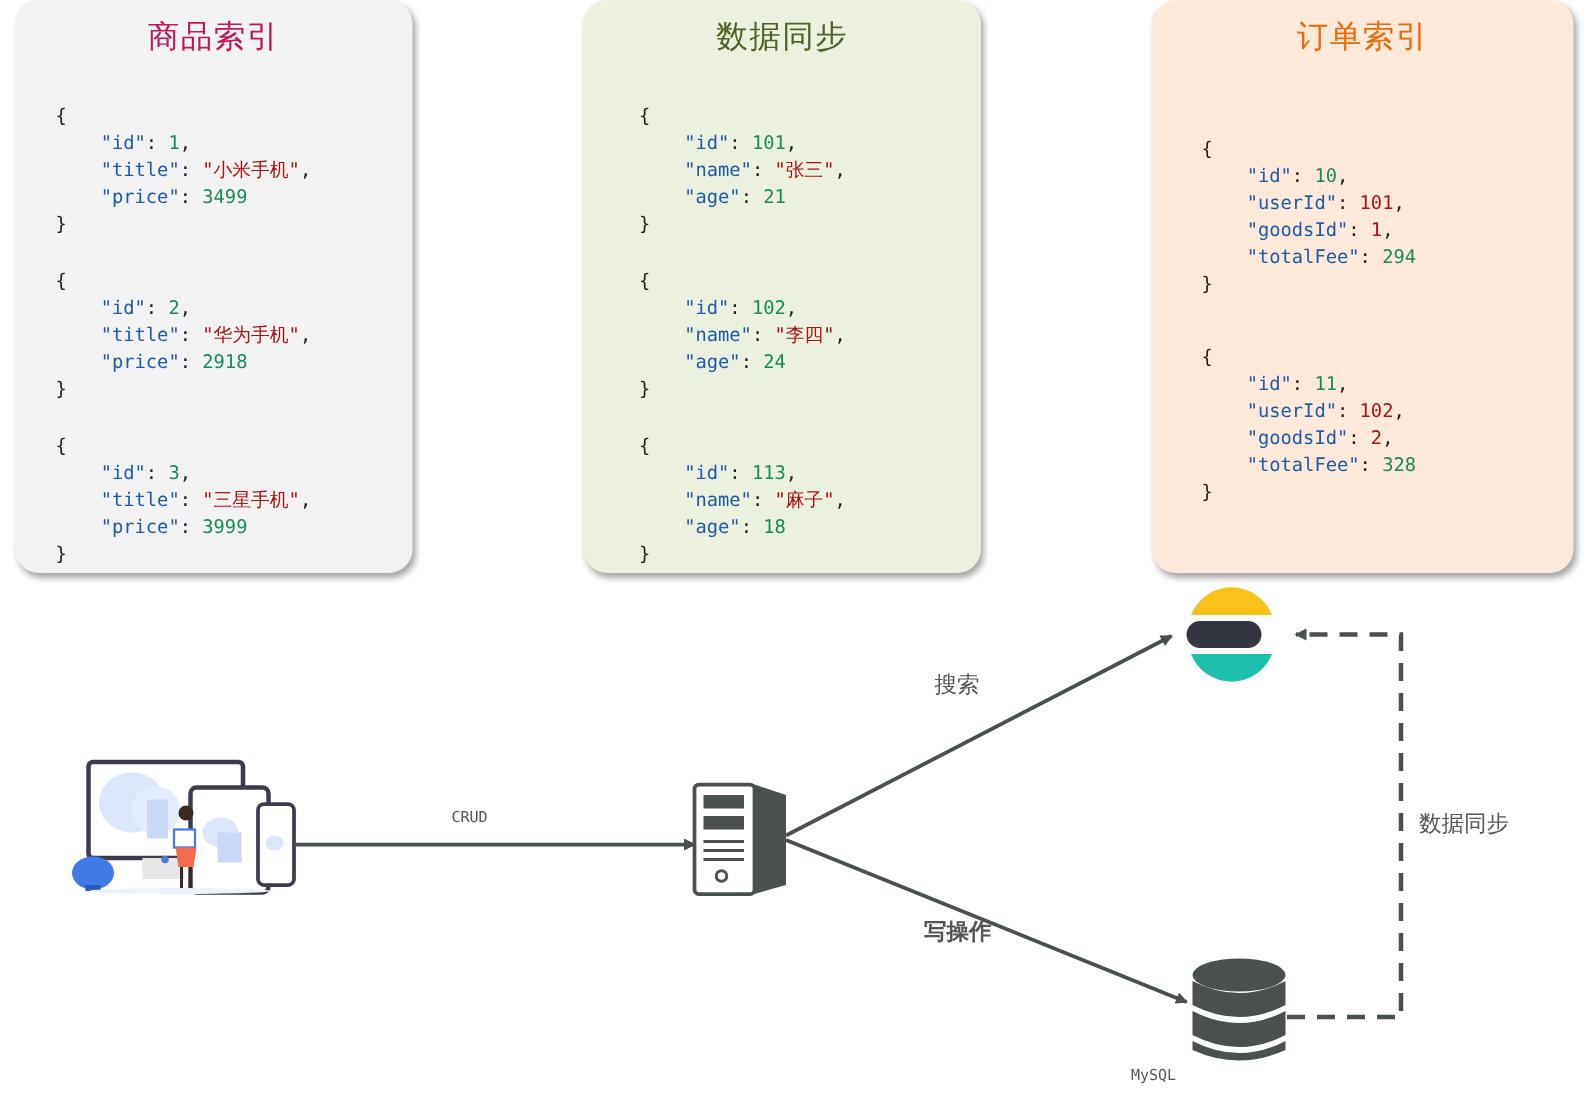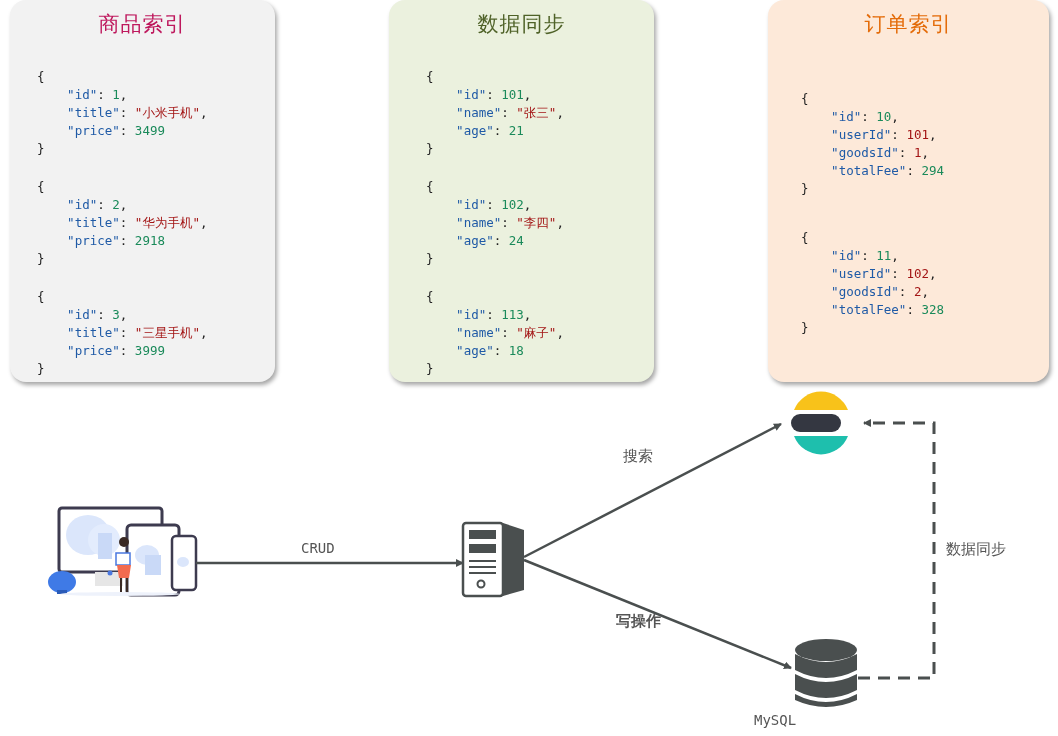--- a/index.html
+++ b/index.html
@@ -9,21 +9,21 @@
           box-shadow: 2px 3px 4px rgba(0,0,0,0.35); }
   .card-title { position:absolute; left:0; right:0; top:10px; text-align:center;
                 font-size:21px; letter-spacing:1px; }
   .code { position:absolute; font-family:"DejaVu Sans Mono", monospace;
           font-size:12.5px; line-height:18px; white-space:pre; color:#222; }
   .k { color:#1f5aa6; }
   .n { color:#1a8a5a; }
   .s { color:#a31515; }
   .fk { color:#a31515; }
   .lbl { position:absolute; color:#555; font-size:15px; }
-  .mono-lbl { position:absolute; color:#555; font-family:"DejaVu Sans Mono", monospace; font-size:14px; }
+  .mono-lbl { position:absolute; color:#555; font-family:"DejaVu Sans Mono", monospace; font-size:10px; }
 </style>
 </head>
 <body>
 
 <div class="card" style="left:10px; width:265px; height:382px; background:#f2f2f2;">
   <div class="card-title" style="color:#be185d;">商品索引</div>
 
   <div class="code" style="left:27px; top:50px;">
 <span>{</span>
     <span class="k">"id"</span>: <span class="n">1</span>,

